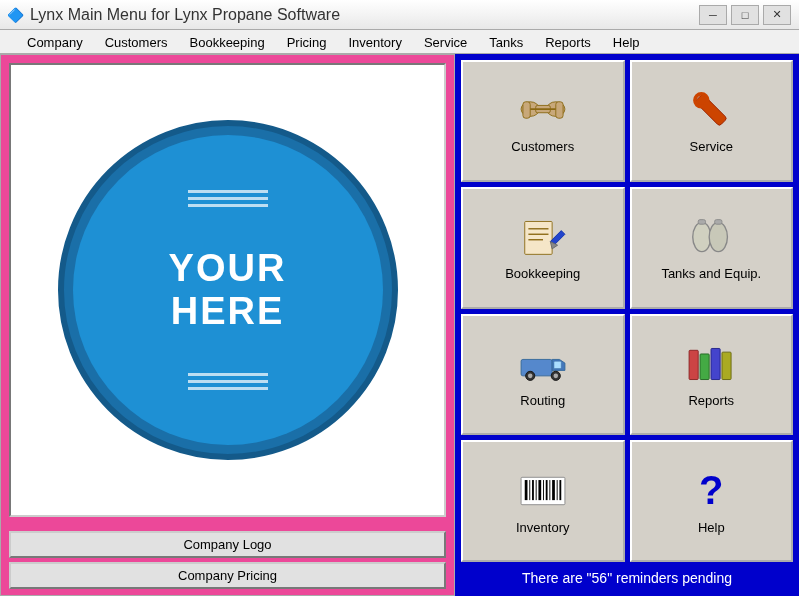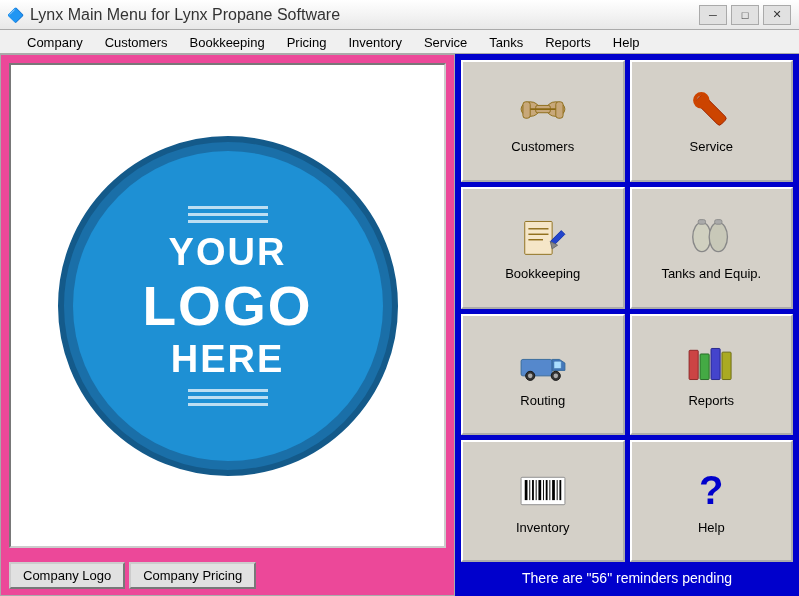--- a/index.html
+++ b/index.html
@@ -157,20 +157,21 @@
       font-size: 38px;
       font-weight: 700;
       letter-spacing: 2px;
       margin-bottom: 30px;
     }
 
     .bottom-buttons {
       display: flex;
       padding: 6px 8px;
       gap: 4px;
+      flex-direction: column;
     }
     .bottom-btn {
       padding: 4px 12px;
       border: 2px outset #ccc;
       background: #e1e1e1;
       cursor: pointer;
       font-size: 13px;
     }
 
     
@@ -257,21 +258,20 @@
   <div class="left-panel">
     <div class="logo-area">
       <div class="logo-circle-outer">
         <div class="logo-circle-inner">
           <div class="logo-lines-top">
             <div class="logo-line"></div>
             <div class="logo-line"></div>
             <div class="logo-line"></div>
           </div>
           <div class="logo-text-your">YOUR</div>
-          <div class="logo-text-logo">LOGO</div>
           <div class="logo-text-here">HERE</div>
           <div class="logo-lines-bottom">
             <div class="logo-line"></div>
             <div class="logo-line"></div>
             <div class="logo-line"></div>
           </div>
         </div>
       </div>
     </div>
     <div class="bottom-buttons">

